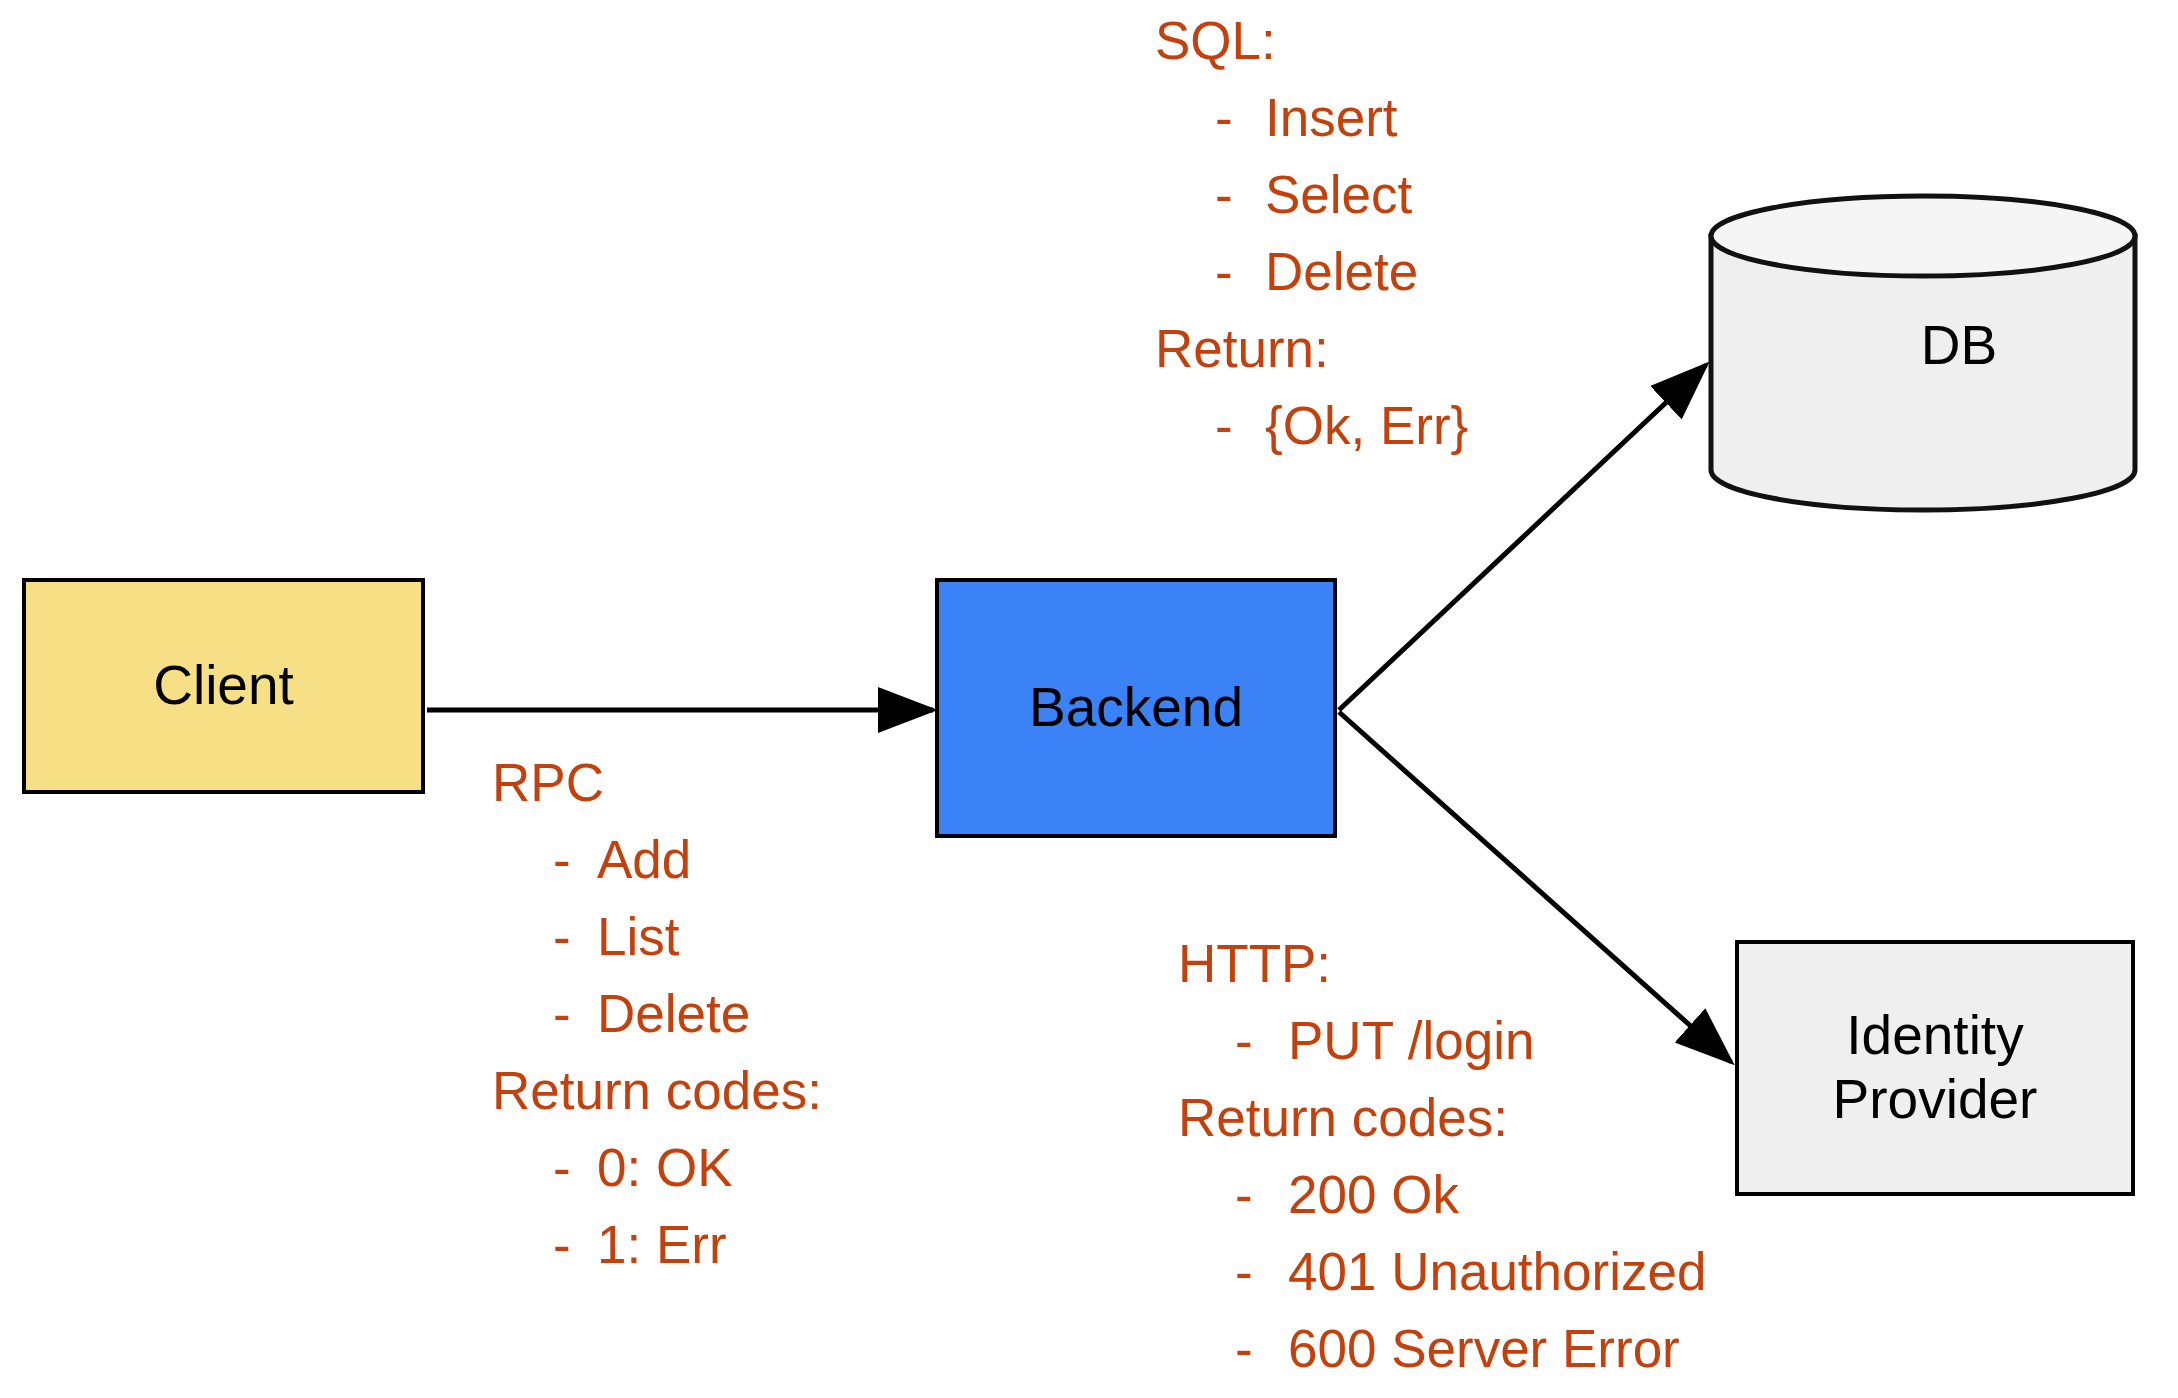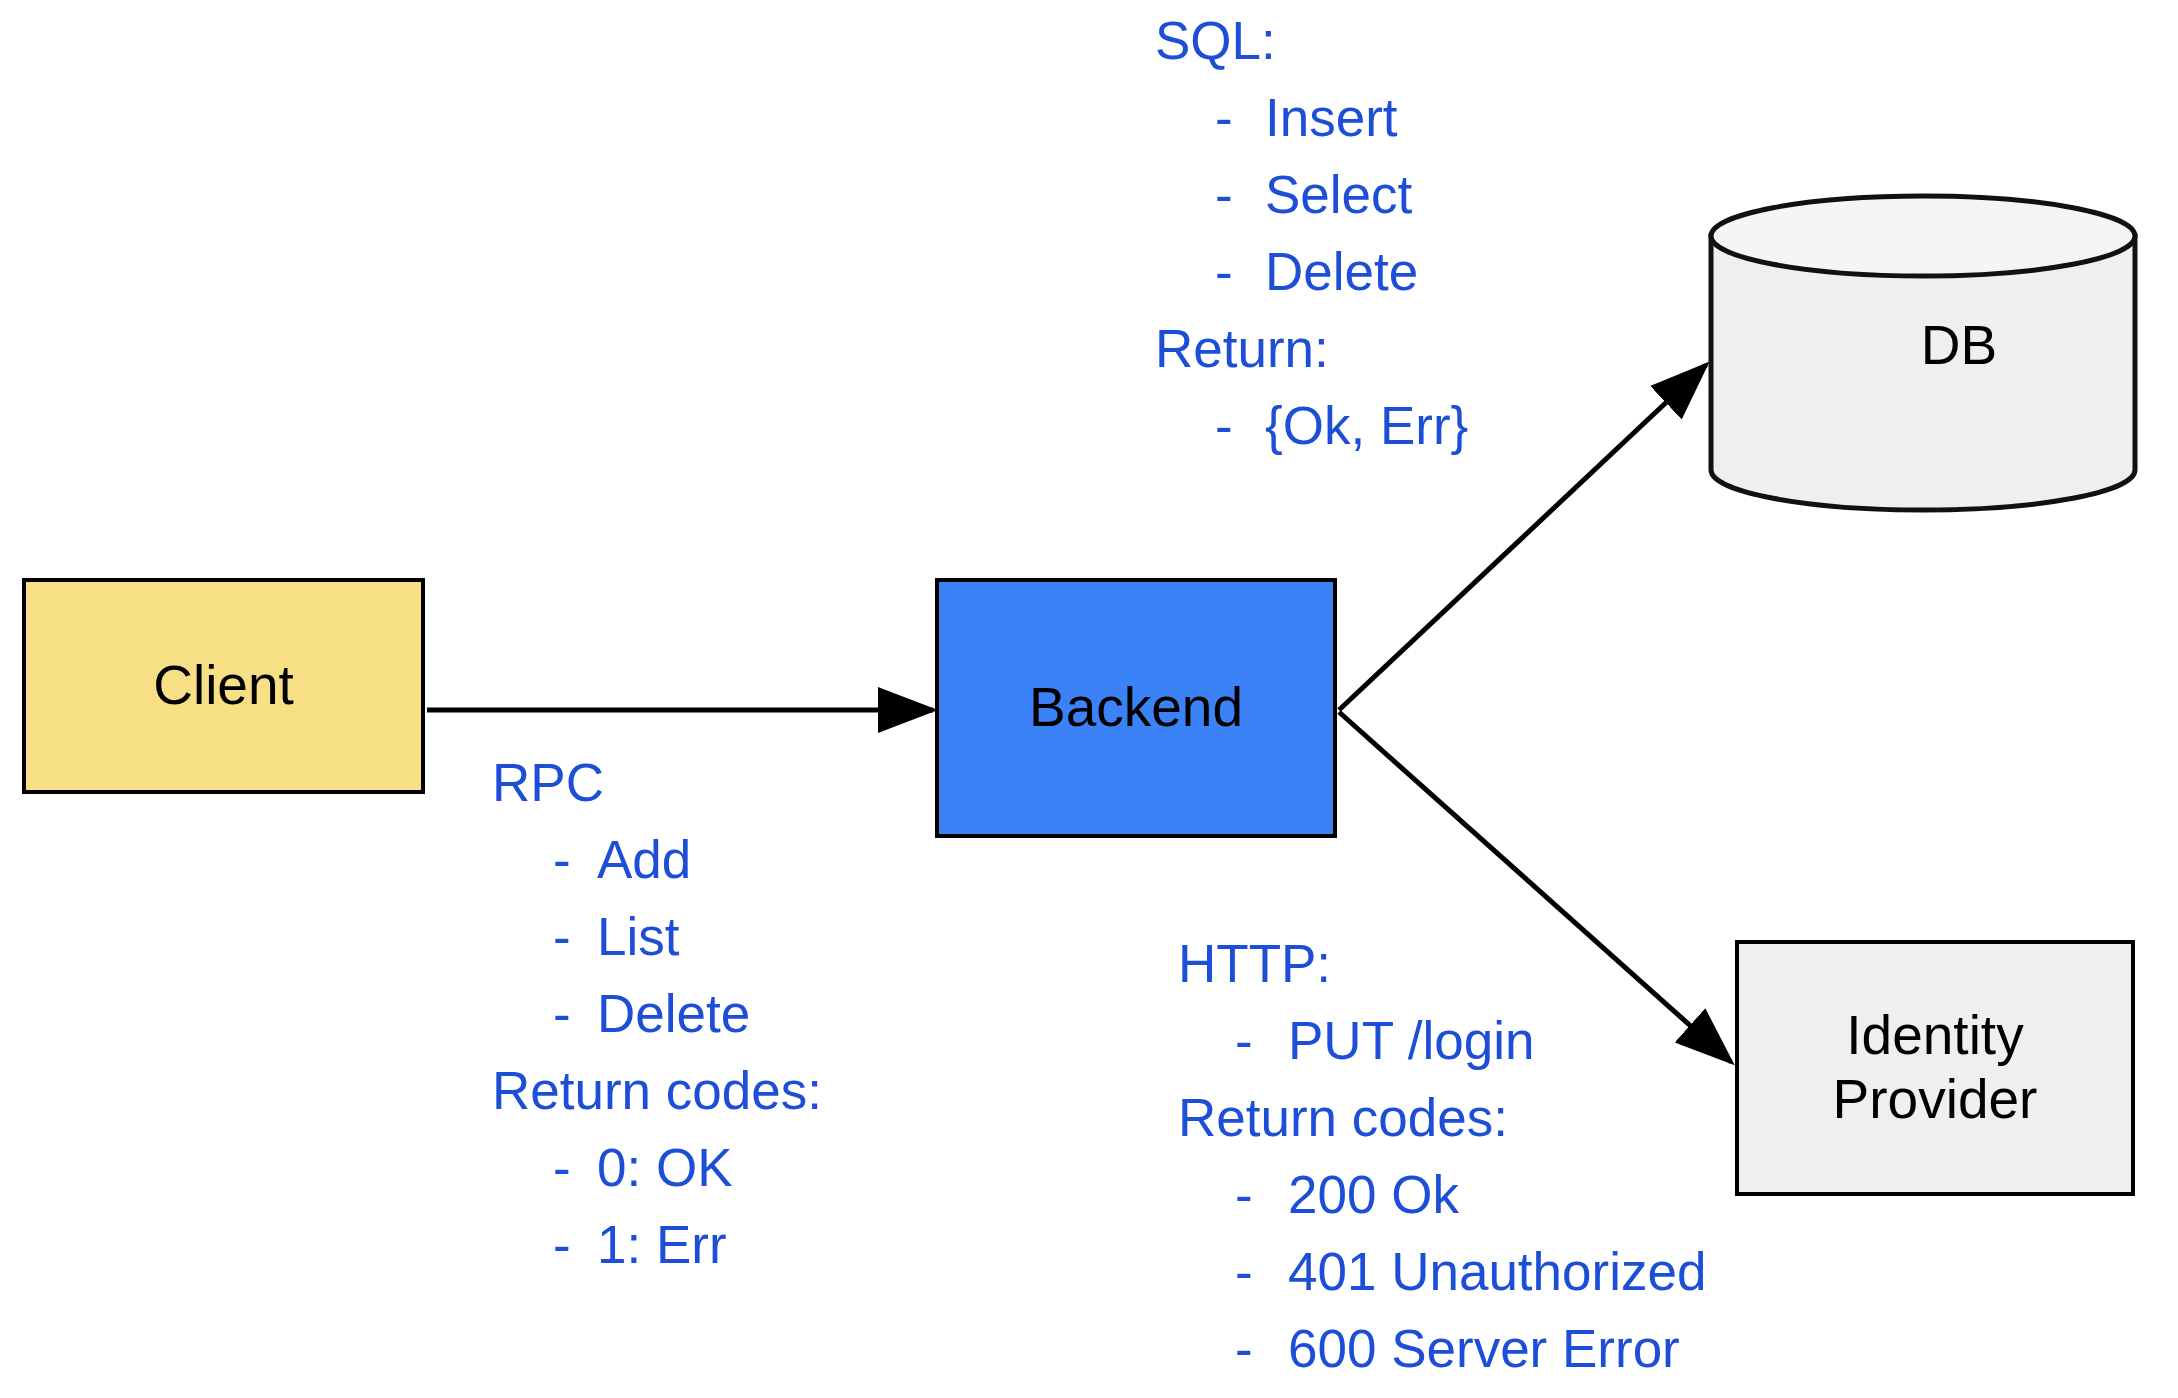--- a/index.html
+++ b/index.html
@@ -63,21 +63,21 @@
     text-align: center;
     font-size: 55px;
     color: #000000;
   }
 
   .annot {
     position: absolute;
     font-size: 53px;
     line-height: 77px;
     white-space: nowrap;
-    color: #1d4ed8;
+    color: #c2410c;
   }
   .annot .hdr { display: block; }
   .annot .row { display: block; }
   .annot .row .dash {
     display: inline-block;
     width: 108px;
     padding-left: 61px;
     box-sizing: border-box;
   }
   #sql-annot  { left: 1155px; top: 2px; }

